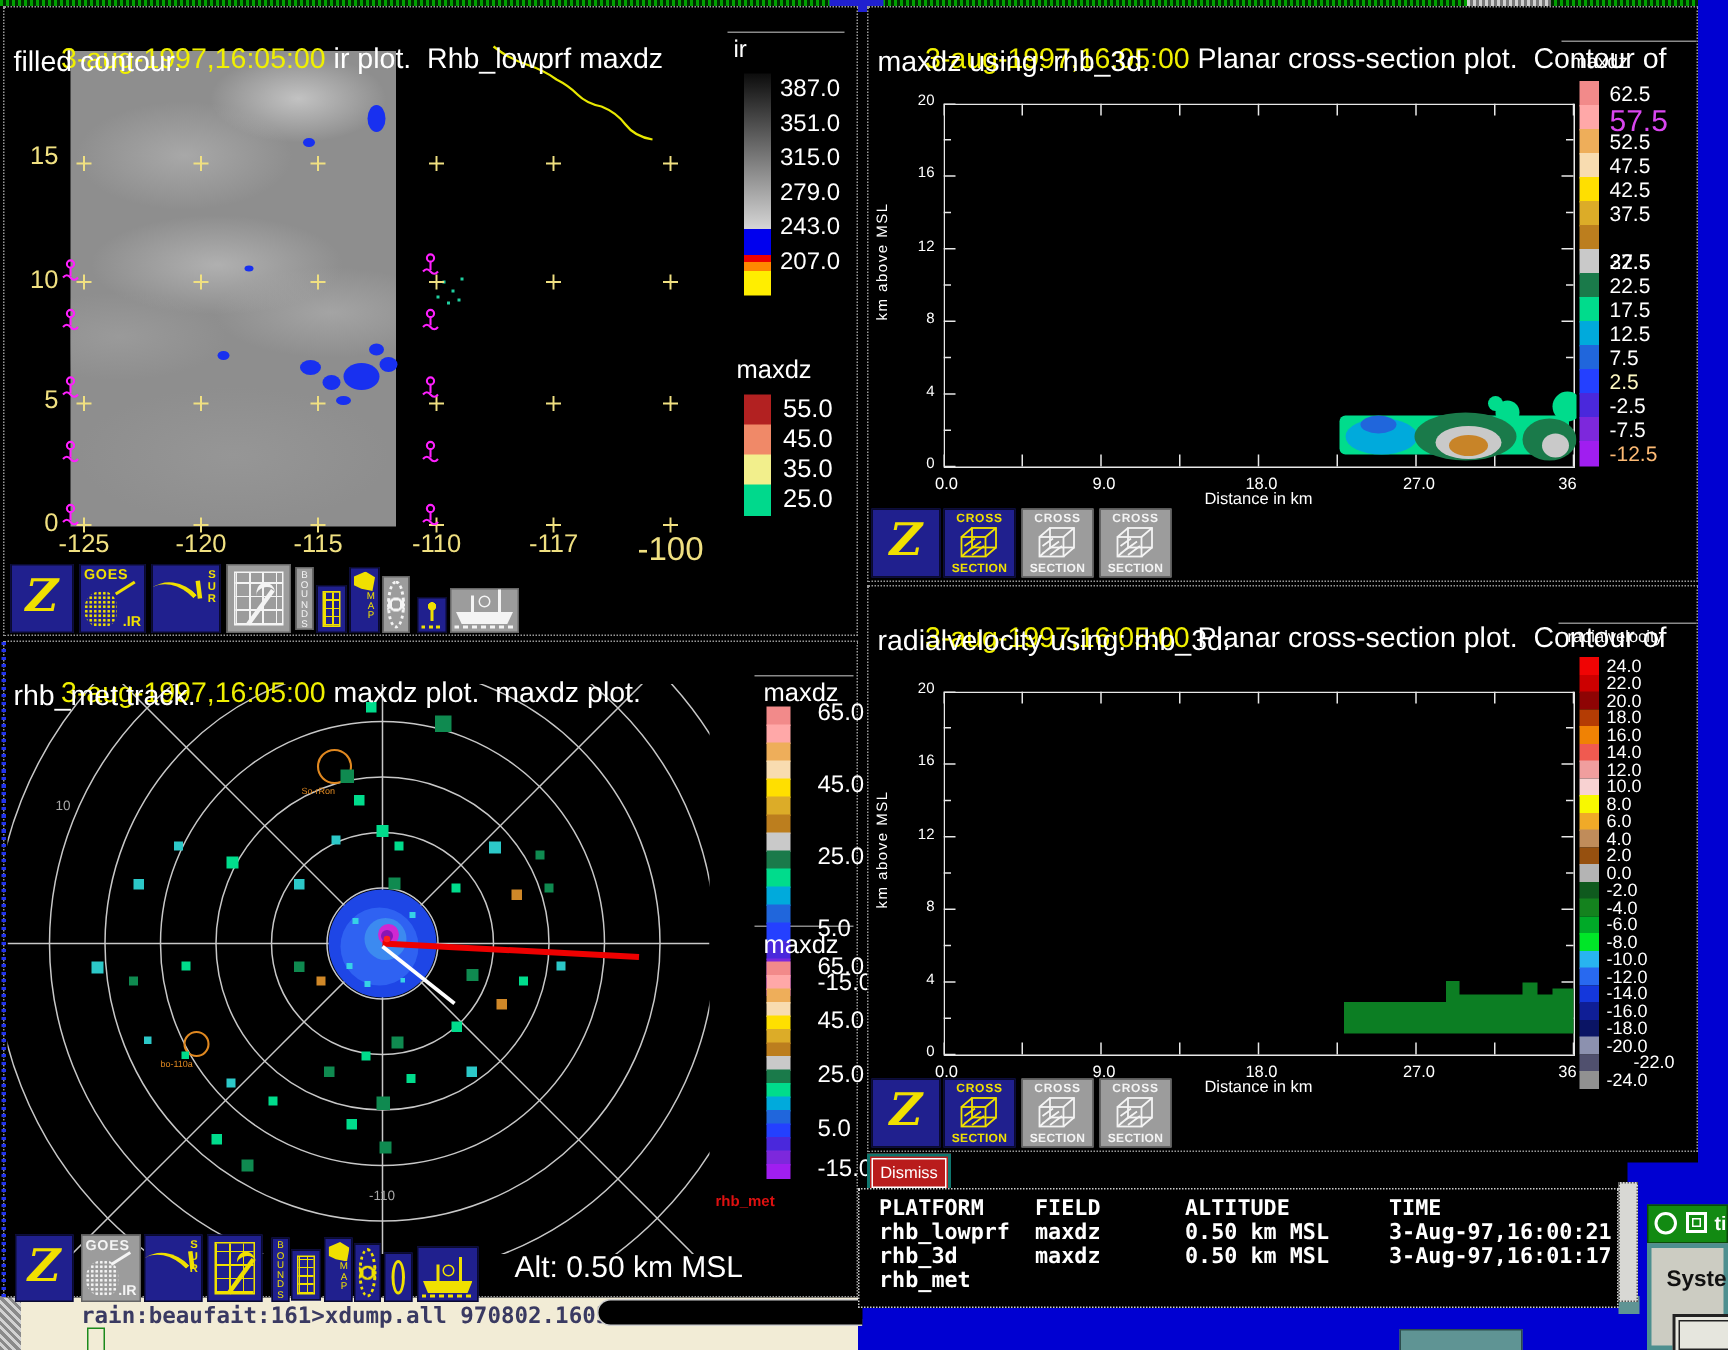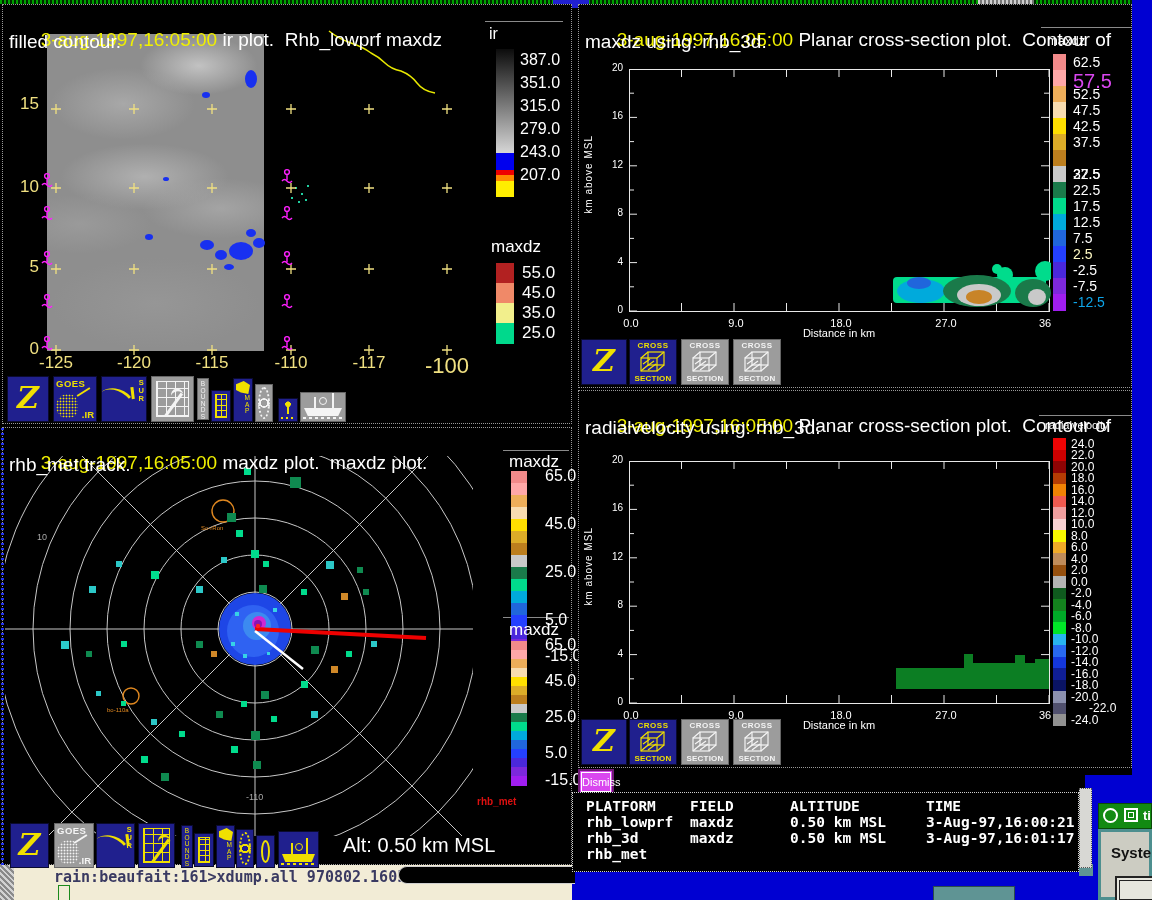--- a/index.html
+++ b/index.html
@@ -67,21 +67,21 @@
       radial-gradient(160px 70px at 50% 85%, #969696 0%, rgba(150,150,150,0) 65%);}
   .mono{font-family:"DejaVu Sans Mono","Liberation Mono",monospace;}
   #status-table{position:absolute;left:586px;top:798px;display:grid;grid-template-columns:104px 100px 136px 165px;
     color:#fff;font-family:"DejaVu Sans Mono","Liberation Mono",monospace;font-weight:bold;font-size:14.5px;line-height:16px;}
   #terminal{position:absolute;left:14px;top:864px;width:558px;height:36px;background:#f2ecd6;border-top:1px dotted #888;}
   #term-line{position:absolute;left:40px;top:3px;color:#3a3a62;font-size:15px;font-weight:bold;white-space:pre;}
   #term-cursor{position:absolute;left:44px;top:20px;width:10px;height:14px;border:1.5px solid #1c8a1c;}
   #checker{position:absolute;left:0;top:864px;width:14px;height:36px;
     background:repeating-linear-gradient(45deg,#8a8a8a 0 2px,#d2d2d2 2px 4px);}
   .dotline{position:absolute;}
-  #dismiss{position:absolute;left:578px;top:769px;width:36px;height:26px;background:#d946ef;border:2px solid #701a75;box-sizing:border-box;cursor:pointer;}
+  #dismiss{position:absolute;left:578px;top:769px;width:56px;height:26px;background:#b91c1c;border:2px solid #0f766e;box-sizing:border-box;cursor:pointer;}
   #dismiss .inner{position:absolute;inset:1px;border:1px solid #fff;color:#fff;font-size:11px;text-align:center;line-height:18px;}
   #status-win{position:absolute;left:572px;top:792px;width:507px;height:80px;background:#000;border:1px dotted #cfcfcf;box-sizing:border-box;}
   .minibar-btn{position:absolute;box-sizing:border-box;border:2px solid #fff;}
   #sys-win{position:absolute;left:1098px;top:829px;width:54px;height:71px;background:#ccccc2;border:3px solid #4d8f8f;box-sizing:border-box;}
   #sys-label{position:absolute;left:10px;top: 12px;color:#111;font-weight:bold;font-size:15px;}
   #sys-btn{position:absolute;left:14px;top:44px;width:40px;height:24px;border:2px solid #222;background:#e6e6de;}
   #sys-btn .inner{position:absolute;inset:2px;border:1px solid #222;}
   .station-label{position:absolute;color:#e08820;font-size:6px;white-space:nowrap;}
   .ring-label{position:absolute;color:#a8a8a8;font-size:9px;}
   #rhbmet-label{position:absolute;color:#dd1010;font-size:10px;font-weight:bold;}
@@ -344,21 +344,21 @@
       <div style="position: absolute; left: 494px; top: 208.6px; font-size: 14px; color: rgb(255, 255, 255);">12.5</div>
       <div style="position: absolute; left: 474px; top: 225px; width: 13px; height: 16.5px; background: rgb(32, 102, 220);"></div>
       <div style="position: absolute; left: 494px; top: 224.6px; font-size: 14px; color: rgb(255, 255, 255);">7.5</div>
       <div style="position: absolute; left: 474px; top: 241px; width: 13px; height: 16.5px; background: rgb(36, 64, 255);"></div>
       <div style="position: absolute; left: 494px; top: 240.6px; font-size: 14px; color: #fef9c3;">2.5</div>
       <div style="position: absolute; left: 474px; top: 257px; width: 13px; height: 16.5px; background: rgb(74, 40, 220);"></div>
       <div style="position: absolute; left: 494px; top: 256.6px; font-size: 14px; color: rgb(255, 255, 255);">-2.5</div>
       <div style="position: absolute; left: 474px; top: 273px; width: 13px; height: 16.5px; background: rgb(125, 40, 220);"></div>
       <div style="position: absolute; left: 494px; top: 272.6px; font-size: 14px; color: rgb(255, 255, 255);">-7.5</div>
       <div style="position: absolute; left: 474px; top: 289px; width: 13px; height: 16.5px; background: rgb(160, 30, 240);"></div>
-      <div style="position: absolute; left: 494px; top: 288.6px; font-size: 14px; color: #0ea5e9;">-12.5</div>
+      <div style="position: absolute; left: 494px; top: 288.6px; font-size: 14px; color: #fdba74;">-12.5</div>
       <div class="btn" style="position: absolute; left: 2px; top: 334px; width: 46px; height: 46px;">
         <span class="zg">Z</span>
       </div>
       <div class="btn crossbtn" style="position: absolute; left: 50px; top: 334px; width: 48px; height: 46px;">
         <span class="ctop">CROSS</span>
         <svg class="cube" viewBox="0 0 30 24" width="30" height="24">
           <rect x="10" y="2" width="16" height="13"></rect>
           <rect x="3" y="8" width="16" height="13"></rect>
           <path d="M3,8L10,2M19,8L26,2M3,21L10,15M19,21L26,15M5,19l11,-8M5,14l7,-5M10,20l8,-6"></path>
         </svg>

